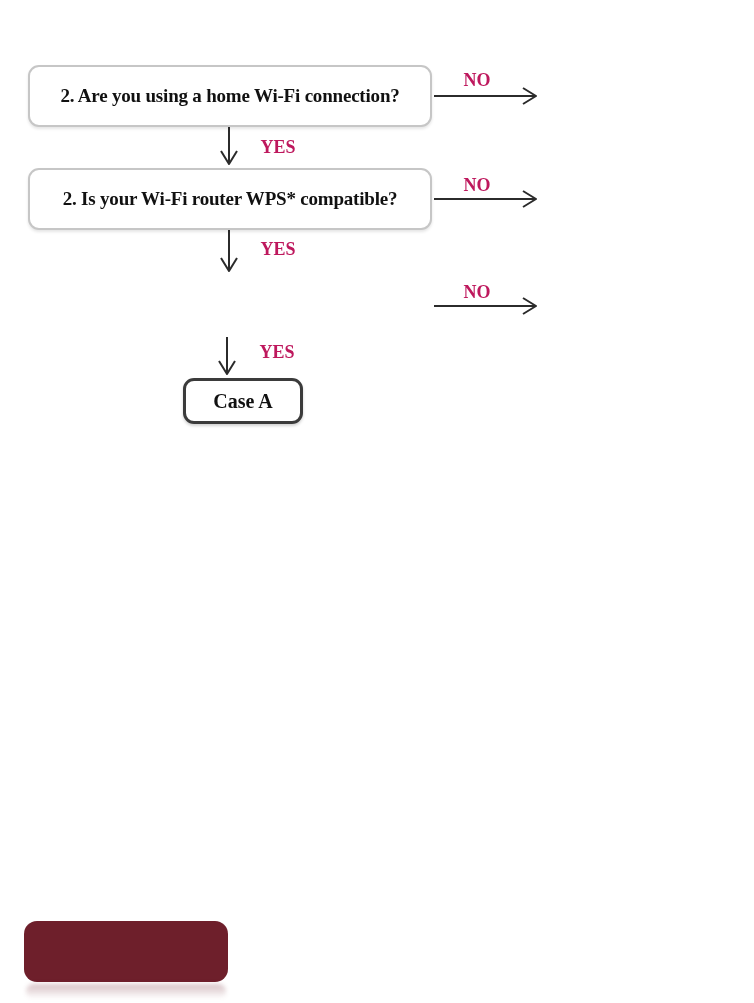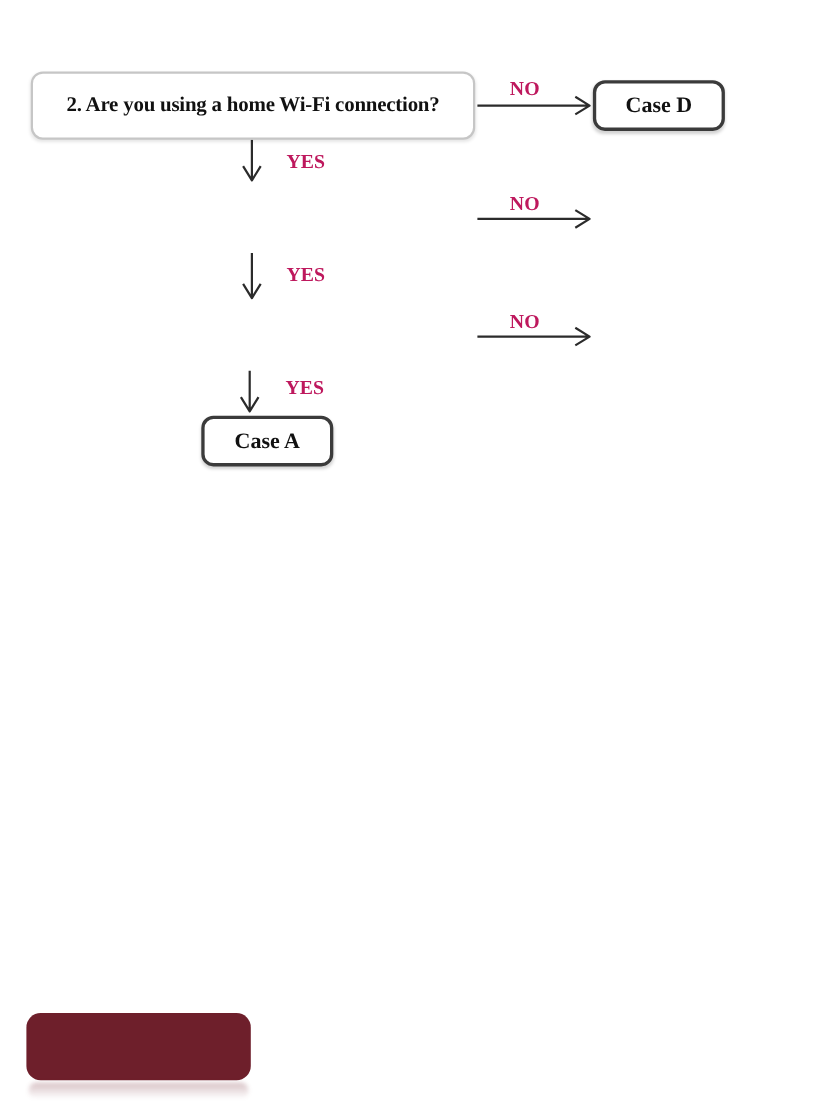--- a/index.html
+++ b/index.html
@@ -127,24 +127,24 @@
     <path d="M229 230 V271 M221 258 L229 271 L237 258" fill="none" stroke="#2b2b2b" stroke-width="2" stroke-linejoin="round"></path>
 
     <path d="M434 306 H536 M523 298 L536 306 L523 314" fill="none" stroke="#2b2b2b" stroke-width="2" stroke-linejoin="round"></path>
 
     <path d="M227 337 V374 M219 361 L227 374 L235 361" fill="none" stroke="#2b2b2b" stroke-width="2" stroke-linejoin="round"></path>
   </svg>
 
   <div class="qbox q1">
     <span>2. Are you using a home Wi-Fi connection?</span>
   </div>
+  <div class="qbox q2">
+    <span>2. Is your Wi-Fi router WPS* compatible?</span>
+  </div>
 
-  <div class="casebox case-d">
-    <span>Case D</span>
-  </div>
   <div class="casebox case-a">
     <span>Case A</span>
   </div>
 
   <div class="edge-label no-1">NO</div>
   <div class="edge-label yes-1">YES</div>
   <div class="edge-label no-2">NO</div>
   <div class="edge-label yes-2">YES</div>
   <div class="edge-label no-3">NO</div>
   <div class="edge-label yes-3">YES</div>

